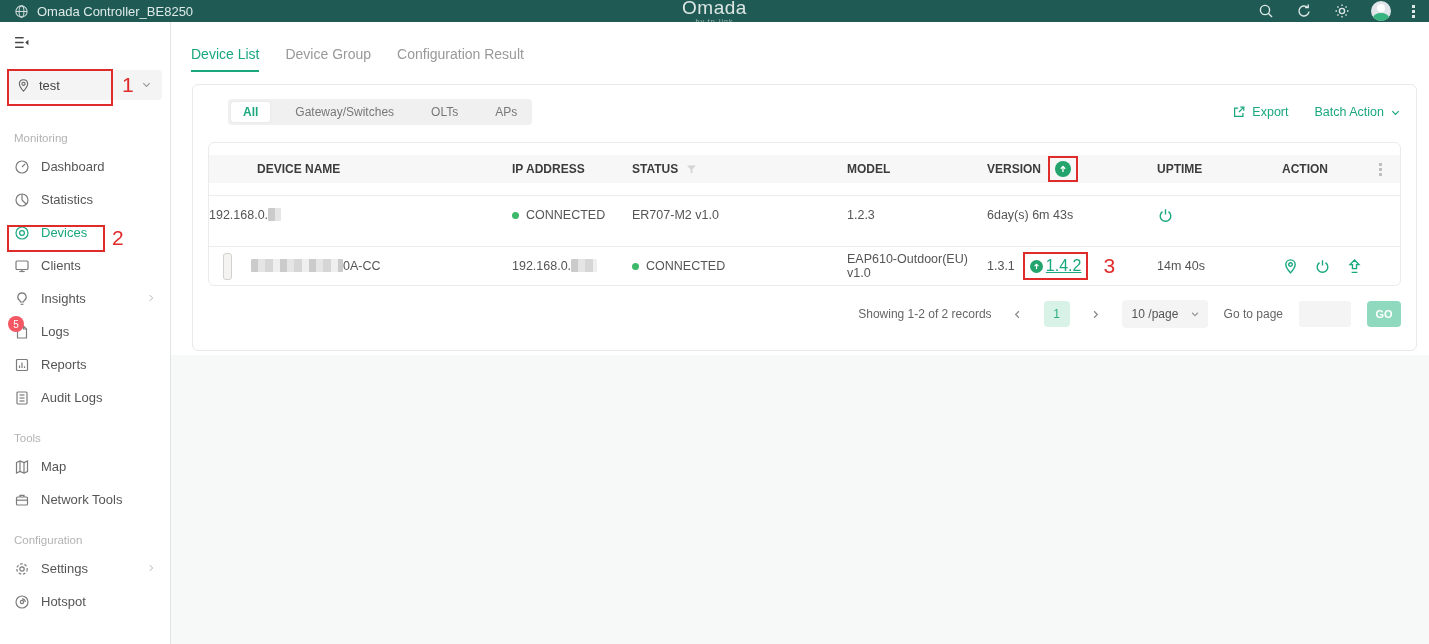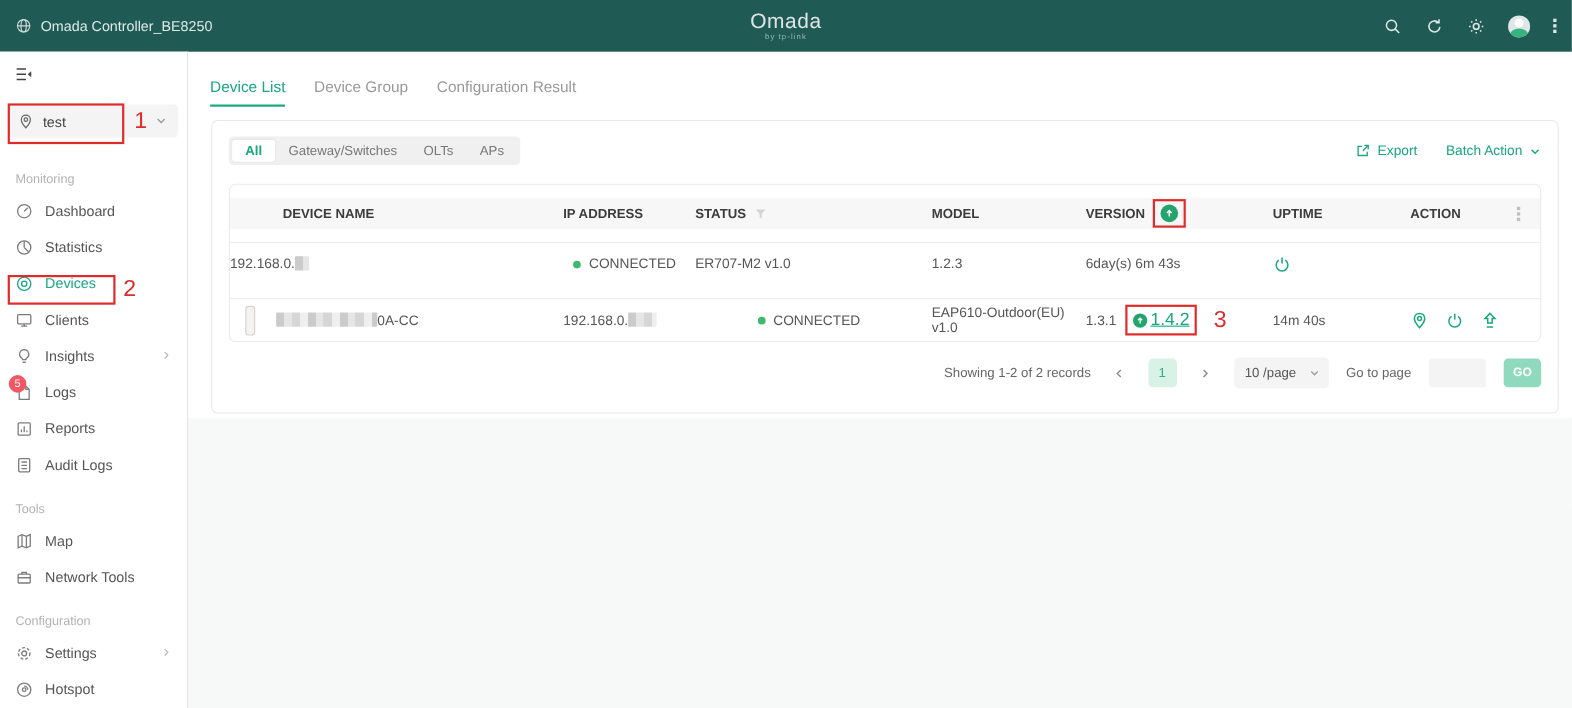--- a/index.html
+++ b/index.html
@@ -1,21 +1,21 @@
 <!DOCTYPE html>
 <html><head>
 <meta charset="utf-8">
 <style>
   * { margin:0; padding:0; box-sizing:border-box; }
   html,body { width:1429px; height:644px; overflow:hidden; background:#fff;
     font-family:"Liberation Sans", sans-serif; }
   .app { width:1429px; height:644px; display:flex; flex-direction:column; }
 
   
-  .topbar { height:47px; background:#1f5a54; display:flex; align-items:center;
+  .topbar { height:22px; background:#1f5a54; display:flex; align-items:center;
     padding:0 14px; position:relative; flex:0 0 auto; }
   .topbar-left { display:flex; align-items:center; gap:8px; }
   .topbar-title { color:#ddeae8; font-size:13px; }
   .topbar-logo { position:absolute; left:50%; top:50%; transform:translate(-50%,-50%);
     text-align:center; line-height:1; }
   .topbar-logo .omada { color:rgba(255,255,255,.85); font-size:19px; letter-spacing:.5px; font-weight:500; }
   .topbar-logo .bytplink { color:rgba(255,255,255,.55); font-size:7px; letter-spacing:1px; margin-top:1px; }
   .topbar-right { margin-left:auto; display:flex; align-items:center; gap:21px; }
   .tb-icon { width:17px; height:17px; display:flex; align-items:center; justify-content:center; cursor:pointer; }
   .tb-icon svg { stroke:rgba(255,255,255,.85); fill:none; stroke-width:1.4; }
@@ -63,21 +63,21 @@
   .tab.active { color:#19a77e; border-bottom-color:#19a77e; }
 
   .card { margin:12px 12px 0 21px; border:1px solid #e9e9e9; border-radius:6px;
     padding:14px 15px 22px; background:#fff; flex:0 0 auto; }
   .toolbar { display:flex; align-items:center; }
   .search-box { width:235px; height:30px; background:#f4f4f4; border-radius:4px;
     display:flex; align-items:center; padding:0 9px 0 11px; }
   .search-box input { flex:1; border:none; outline:none; background:transparent;
     font-size:12px; color:#444; font-family:"Liberation Sans", sans-serif; }
   .search-box input::placeholder { color:#a9a9a9; }
-  .seg { margin-left:0; background:#f0f0f0; border-radius:4px; padding:3px; display:flex; gap:0; }
+  .seg { margin-left:20px; background:#f0f0f0; border-radius:4px; padding:3px; display:flex; gap:13px; }
   .seg .opt { padding:3px 12px; font-size:12px; color:#777; border-radius:3px; cursor:pointer; white-space:nowrap; }
   .seg .opt.sel { background:#fff; color:#19a77e; font-weight:bold; box-shadow:0 0 2px rgba(0,0,0,.08); }
   .toolbar-right { margin-left:auto; display:flex; align-items:center; gap:26px; }
   .green-link { color:#19a77e; font-size:12.5px; display:flex; align-items:center; gap:6px; cursor:pointer; }
   .green-link svg { stroke:#19a77e; fill:none; stroke-width:1.4; }
 
   
   .tbl { margin-top:17px; border:1px solid #ebebeb; border-radius:6px; overflow:hidden; }
   .trow { display:grid; grid-template-columns:303px 120px 215px 140px 170px 125px 1fr;
     align-items:center;margin-top:12px; }
@@ -86,21 +86,21 @@
   .tbody-row { height:39px; border-top:1px solid #ececec; font-size:12.5px; color:#555; }
   .cell { padding-right:8px; min-width:0; }
   .cell.name-h { padding-left:48px; }
   .cell.name { padding-left:13px; display:flex; align-items:center; gap:9px; }
   .dev-router { width:31px; height:10px; background:#3b3b3d; border-radius:2px; position:relative; }
   .dev-router::after { content:""; position:absolute; left:3px; right:3px; top:3px; height:2px; background:#5b5b5e; }
   .dev-ap { width:9px; height:27px; background:#f4f3f1; border:1px solid #d3d1cd; border-radius:3px; margin-left:11px; margin-right:10px; }
   .redact { display:inline-block; height:13px; vertical-align:-2px; border-radius:1px;
     background:repeating-linear-gradient(90deg,#cbcbcb 0 7px,#e5e5e5 7px 14px,#d6d6d6 14px 22px,#efefef 22px 29px); }
   .dot { width:7px; height:7px; border-radius:50%; background:#3cb96a; display:inline-block; margin-right:7px; }
-  .status-cell { display:flex; align-items:center;justify-content:center; }
+  .status-cell { display:flex; align-items:center; }
   .kebab { margin-left:auto; margin-right:10px; display:flex; flex-direction:column; gap:2px; cursor:pointer; }
   .kebab i { width:3px; height:3px; background:#bfbfbf; display:block; }
   .vcircle { width:16px; height:16px; border-radius:50%; background:#23a46c; display:inline-flex;
     align-items:center; justify-content:center; }
   .vcircle.small { width:13px; height:13px; }
   .vcircle svg { stroke:#fff; fill:none; stroke-width:1.6; }
   .red-outline { display:inline-flex; align-items:center; border:2px solid #e02b2b; padding:3px 5px; gap:3px; }
   .upg-link { color:#19a77e; font-size:16px; text-decoration:underline; cursor:pointer; }
   .anno-3 { color:#e02b2b; font-size:21px; margin-left:7px; }
   .ver-cell { display:flex; align-items:center; gap:8px; }

